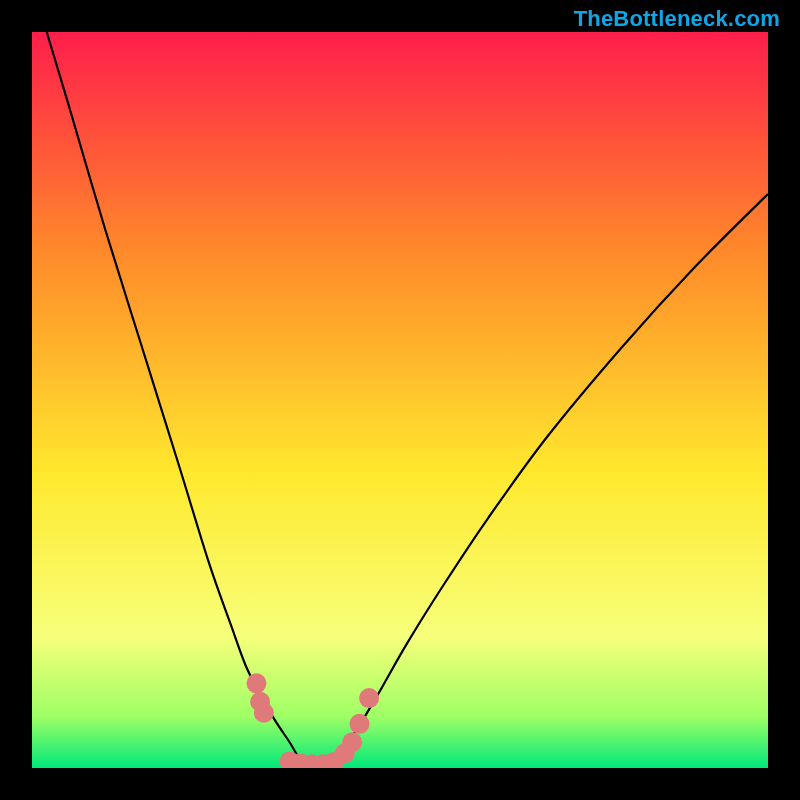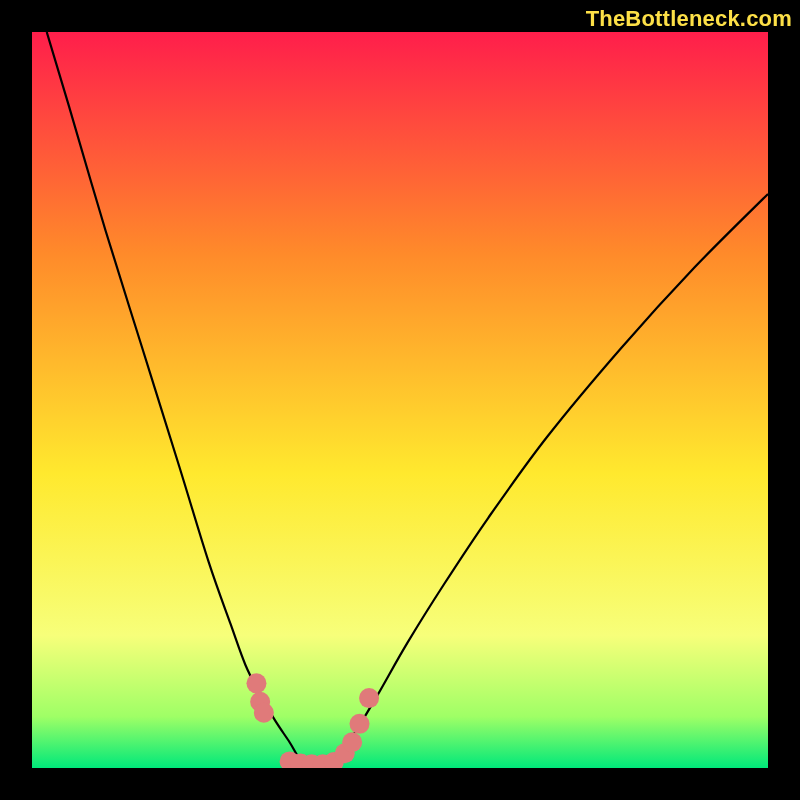--- a/index.html
+++ b/index.html
@@ -15,22 +15,22 @@
     position: absolute;
     left: 32px;
     top: 32px;
     width: 736px;
     height: 736px;
     background: #000;
   }
   .watermark {
     position: absolute;
     top: 6px;
-    right: 8px;
-    color: #fde047;
+    right: 20px;
+    color: #0ea5e9;
     font-size: 22px;
     font-weight: 600;
     letter-spacing: 0.2px;
     z-index: 50;
     user-select: none;
   }
   svg {
     display: block;
     width: 736px;
     height: 736px;

